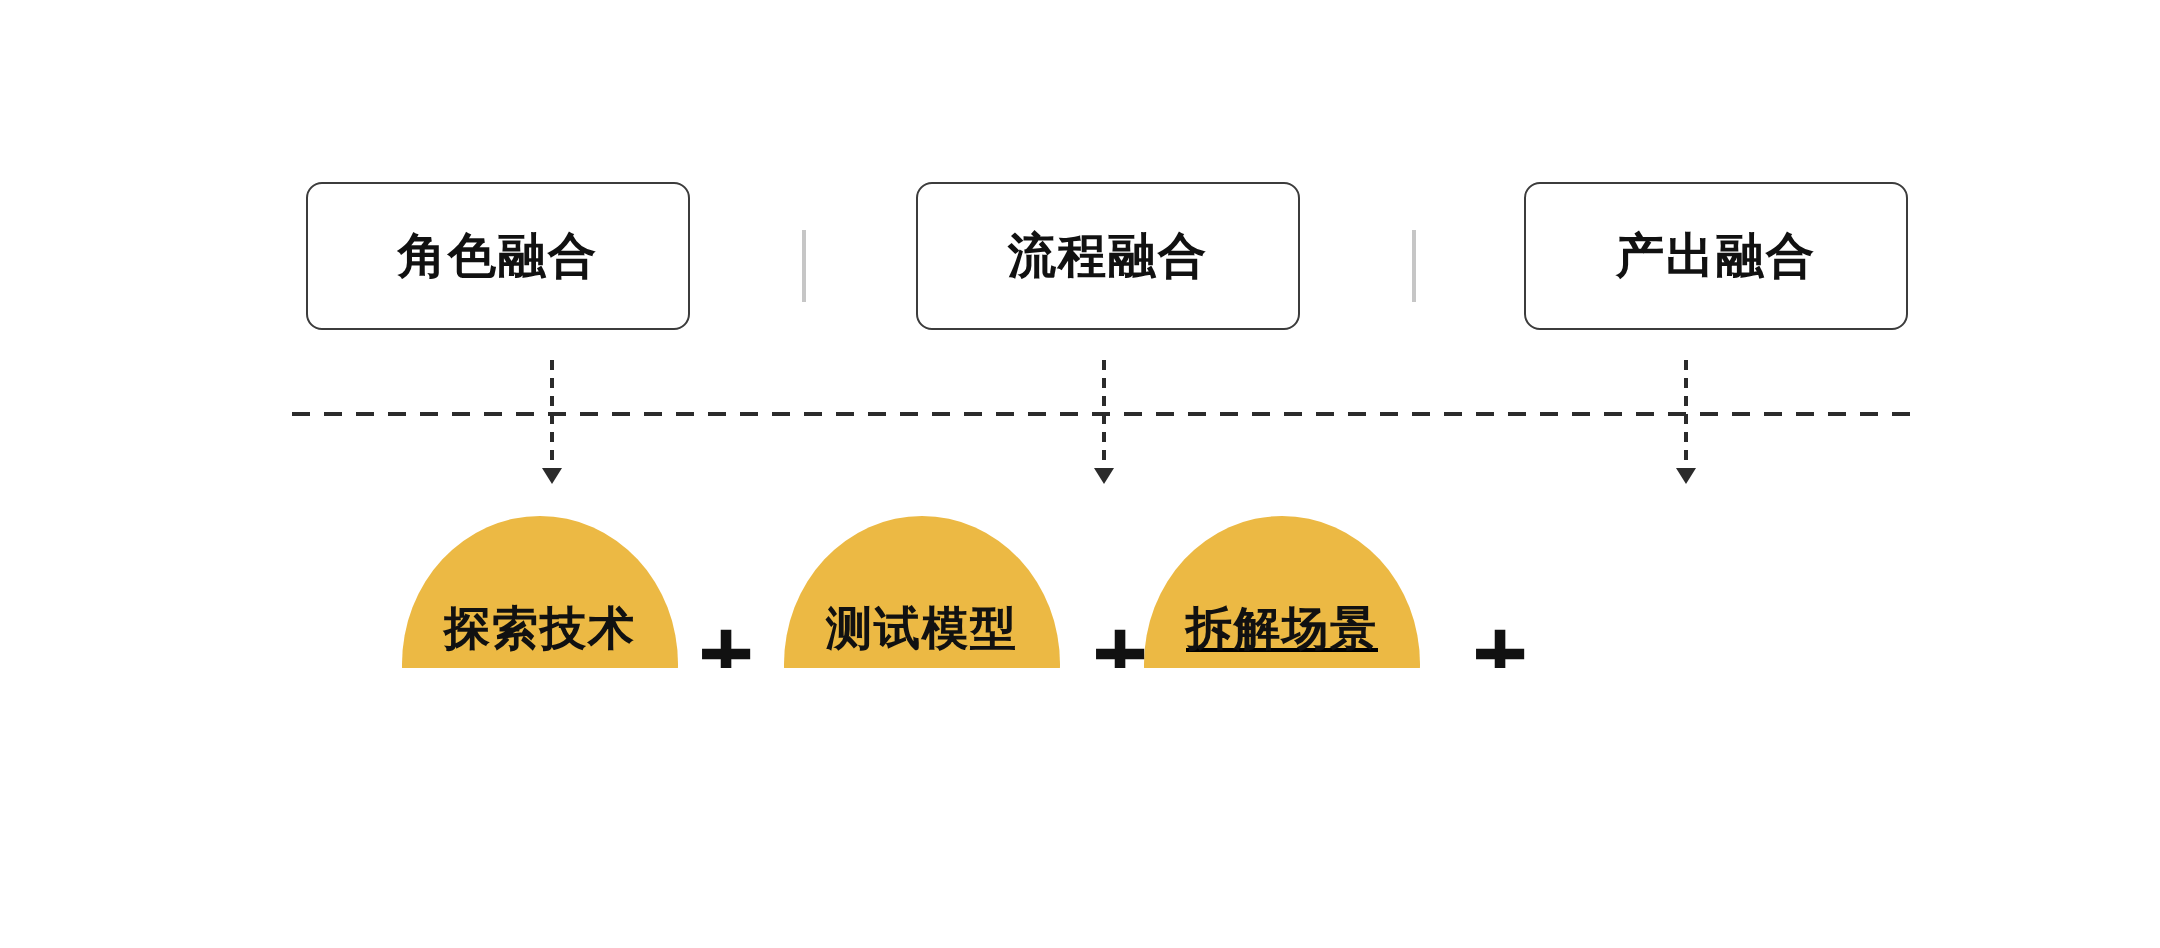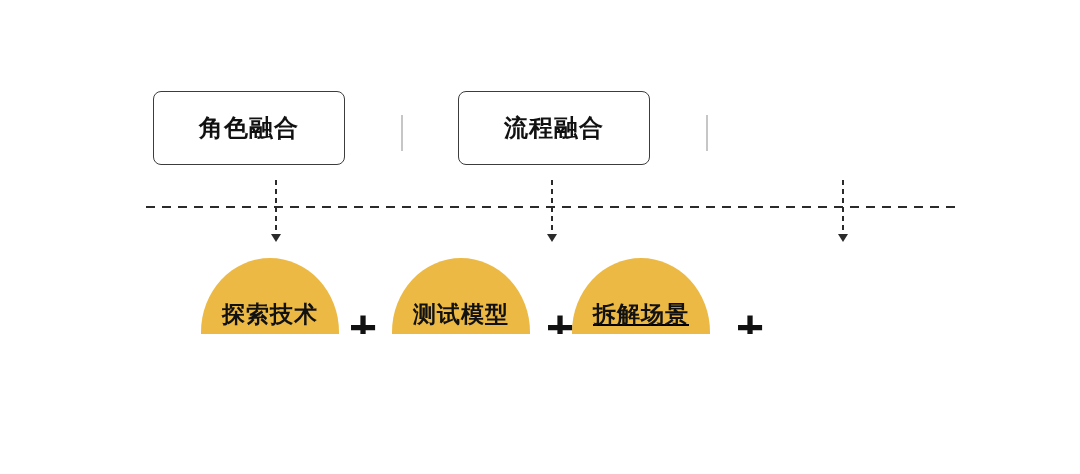--- a/index.html
+++ b/index.html
@@ -132,20 +132,23 @@
 <body>
 
 <div class="canvas">
 
   <div class="top-box box-1">
     <span class="box-label">角色融合</span>
   </div>
   <div class="top-box box-2">
     <span class="box-label">流程融合</span>
   </div>
+  <div class="top-box box-3">
+    <span class="box-label">产出融合</span>
+  </div>
 
   <div class="v-divider divider-1"></div>
   <div class="v-divider divider-2"></div>
 
   <div class="h-dash"></div>
 
   <div class="down-arrow arrow-1">
     <div class="arrow-line"></div>
     <div class="arrow-head"></div>
   </div>

